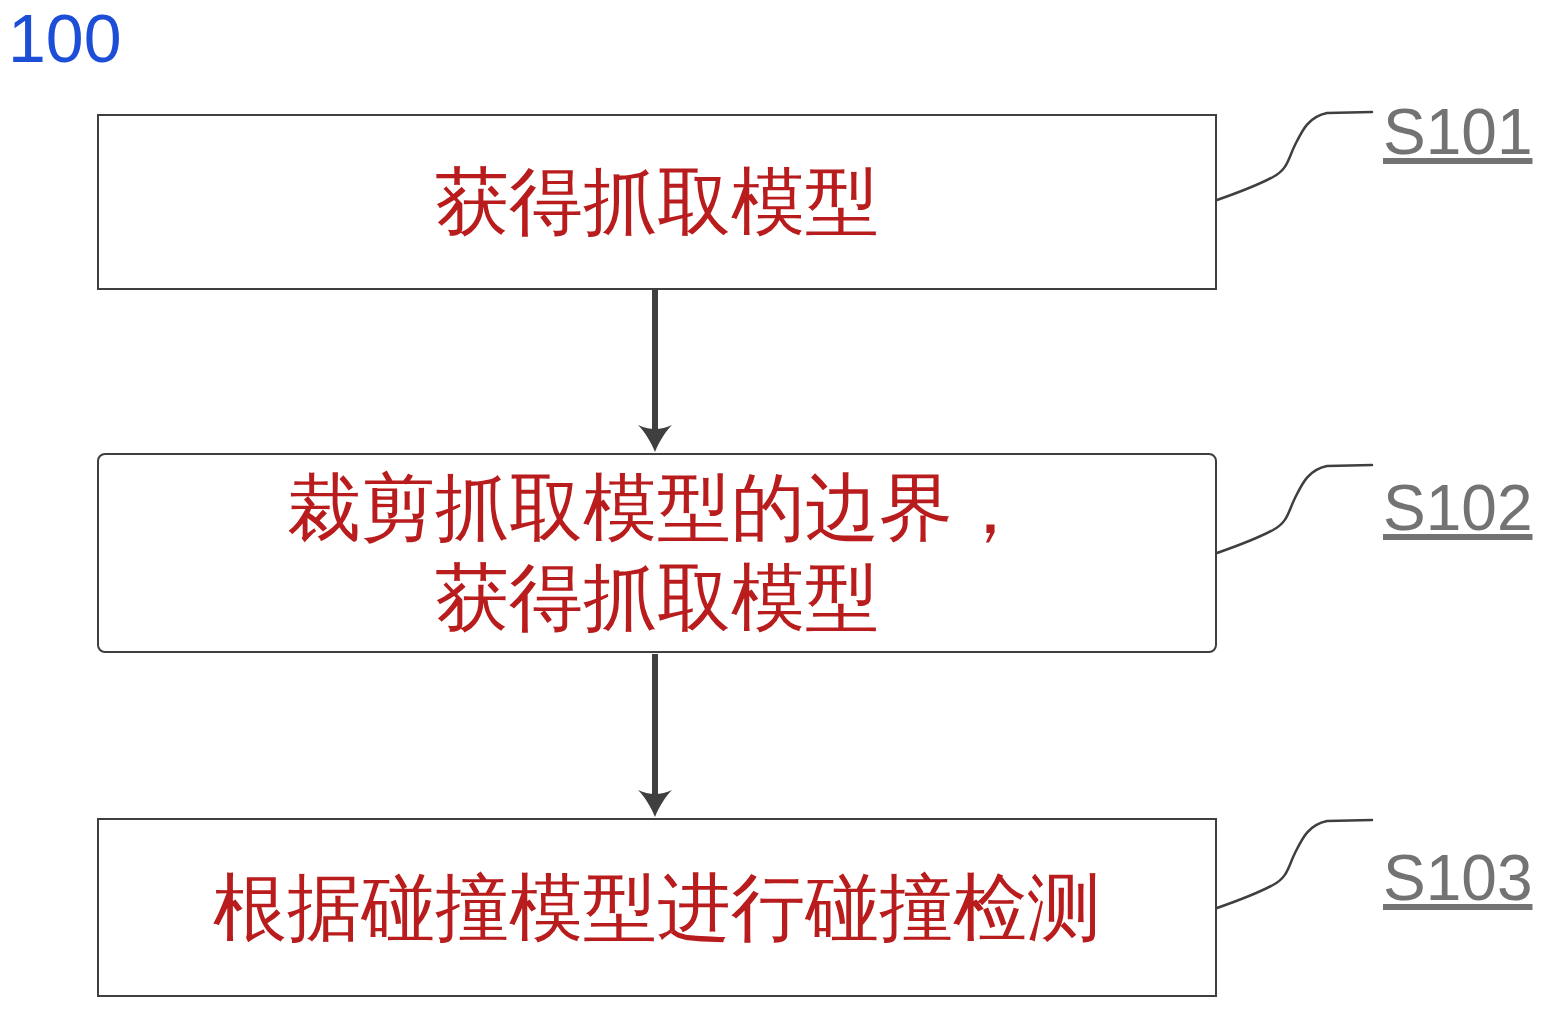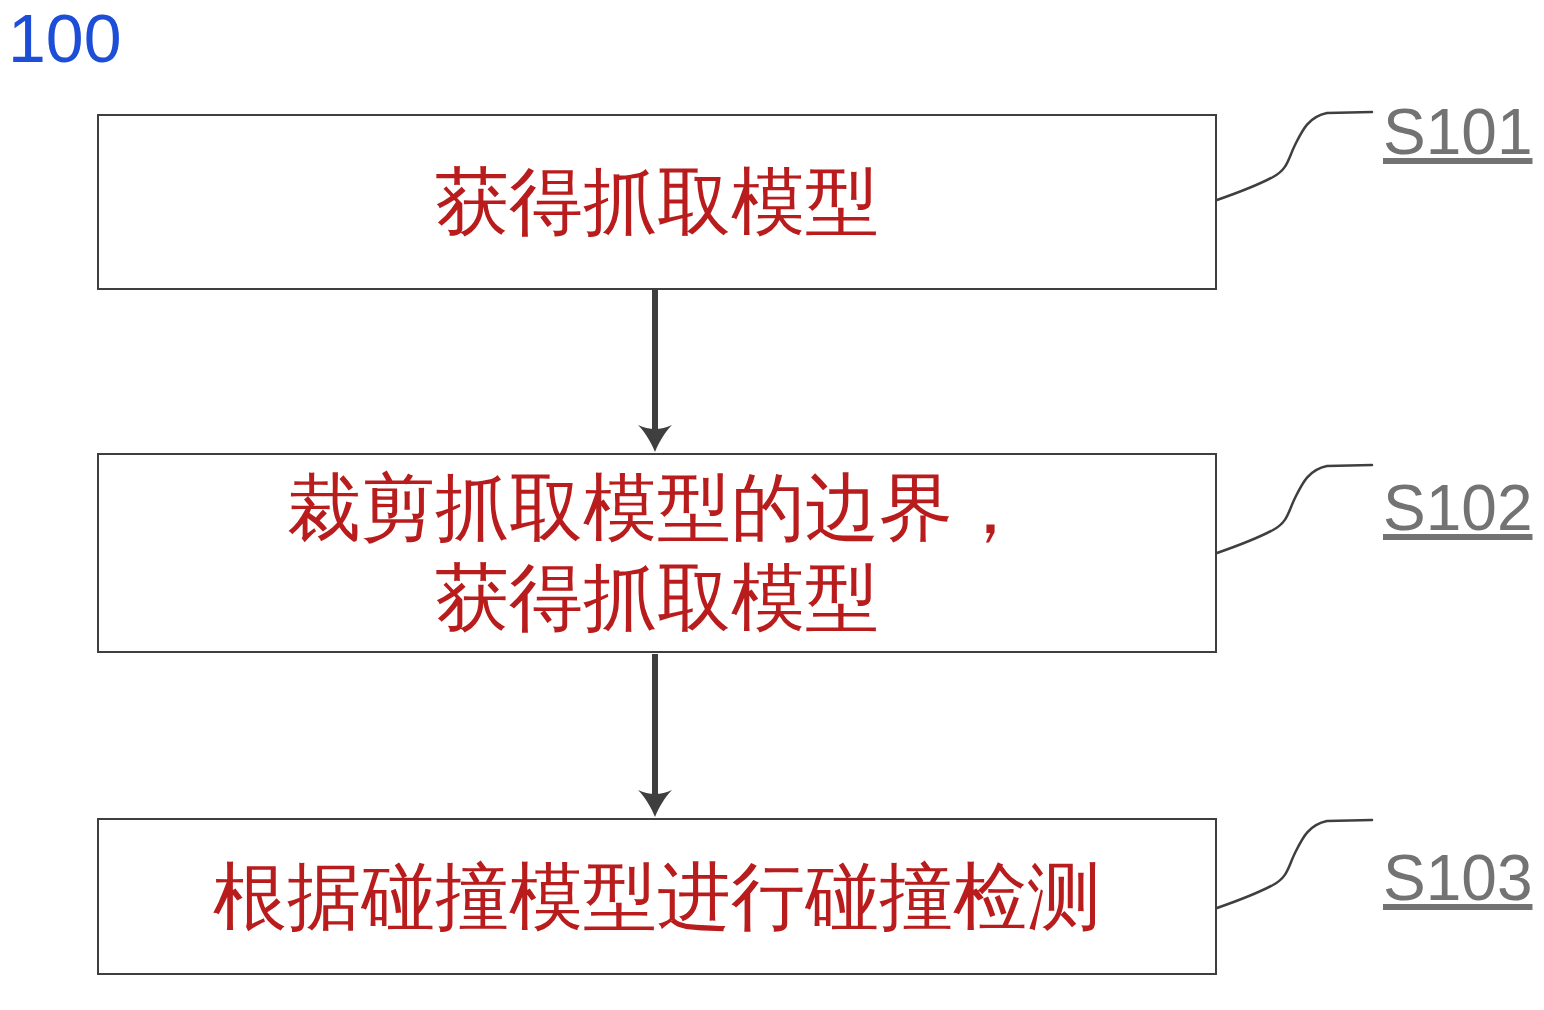--- a/index.html
+++ b/index.html
@@ -38,22 +38,22 @@
     text-align: center;
   }
   .step-box .step-line {
     font-family: "Liberation Serif", serif;
     font-size: 74px;
     line-height: 90px;
     color: #b91c1c;
     white-space: nowrap;
   }
   .box-1 { top: 114px; height: 176px; }
-  .box-2 { top: 453px; height: 200px; }
-  .box-3 { top: 818px; height: 157px; }
+  .box-2 { top: 453px; height: 200px; border-radius: 8px; }
+  .box-3 { top: 818px; height: 179px; }
   .step-label {
     position: absolute;
     left: 1383px;
     font-size: 64px;
     line-height: 1;
     color: #737373;
     font-family: "Liberation Sans", sans-serif;
     white-space: nowrap;
     text-decoration: underline;
   }

